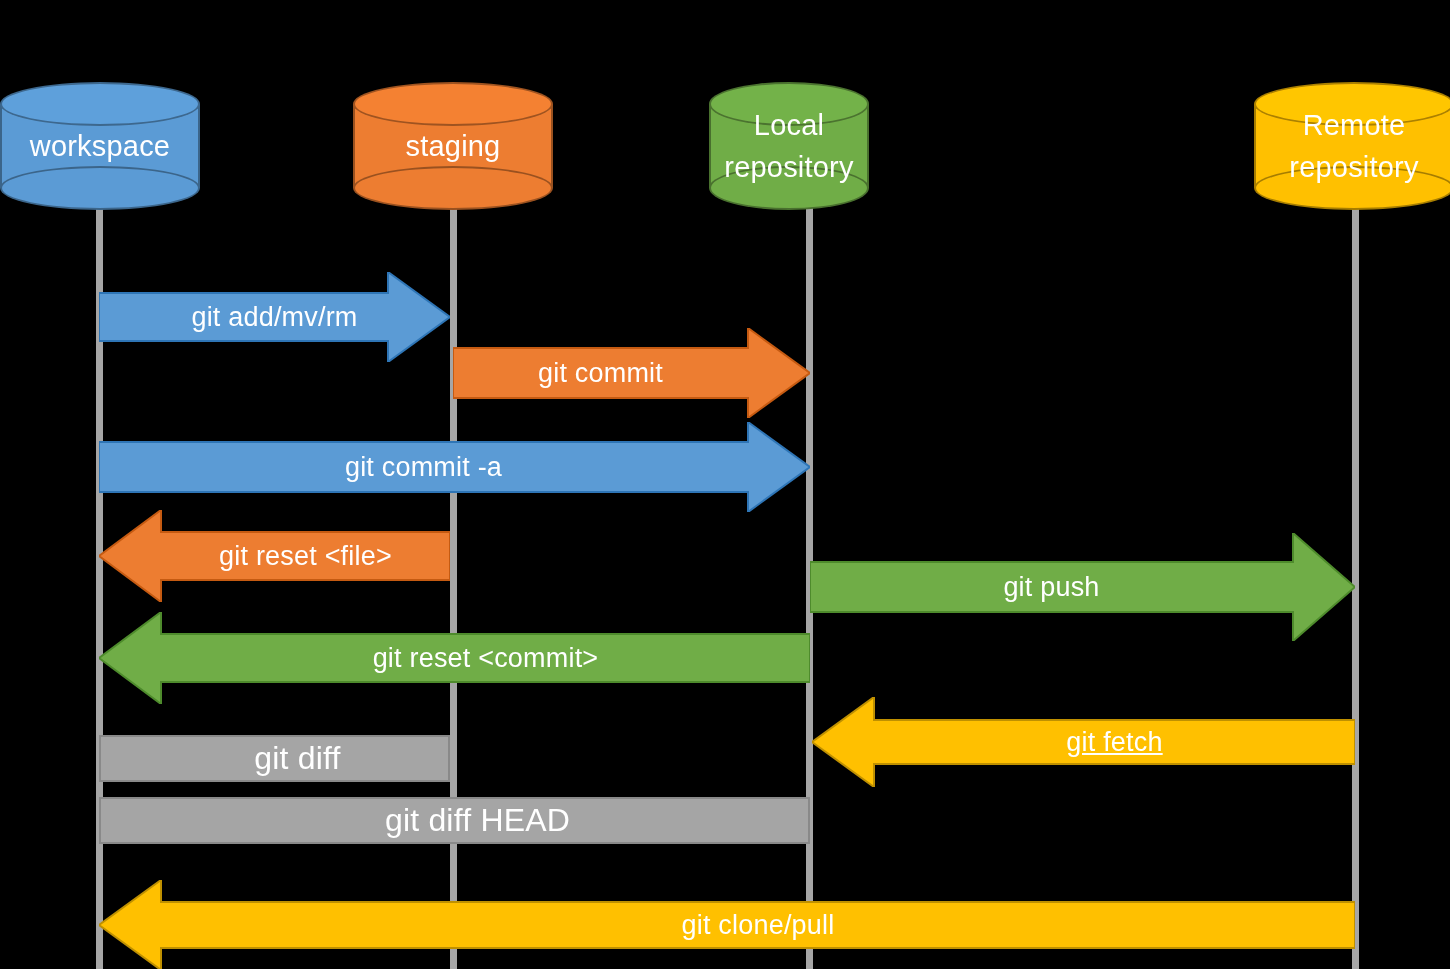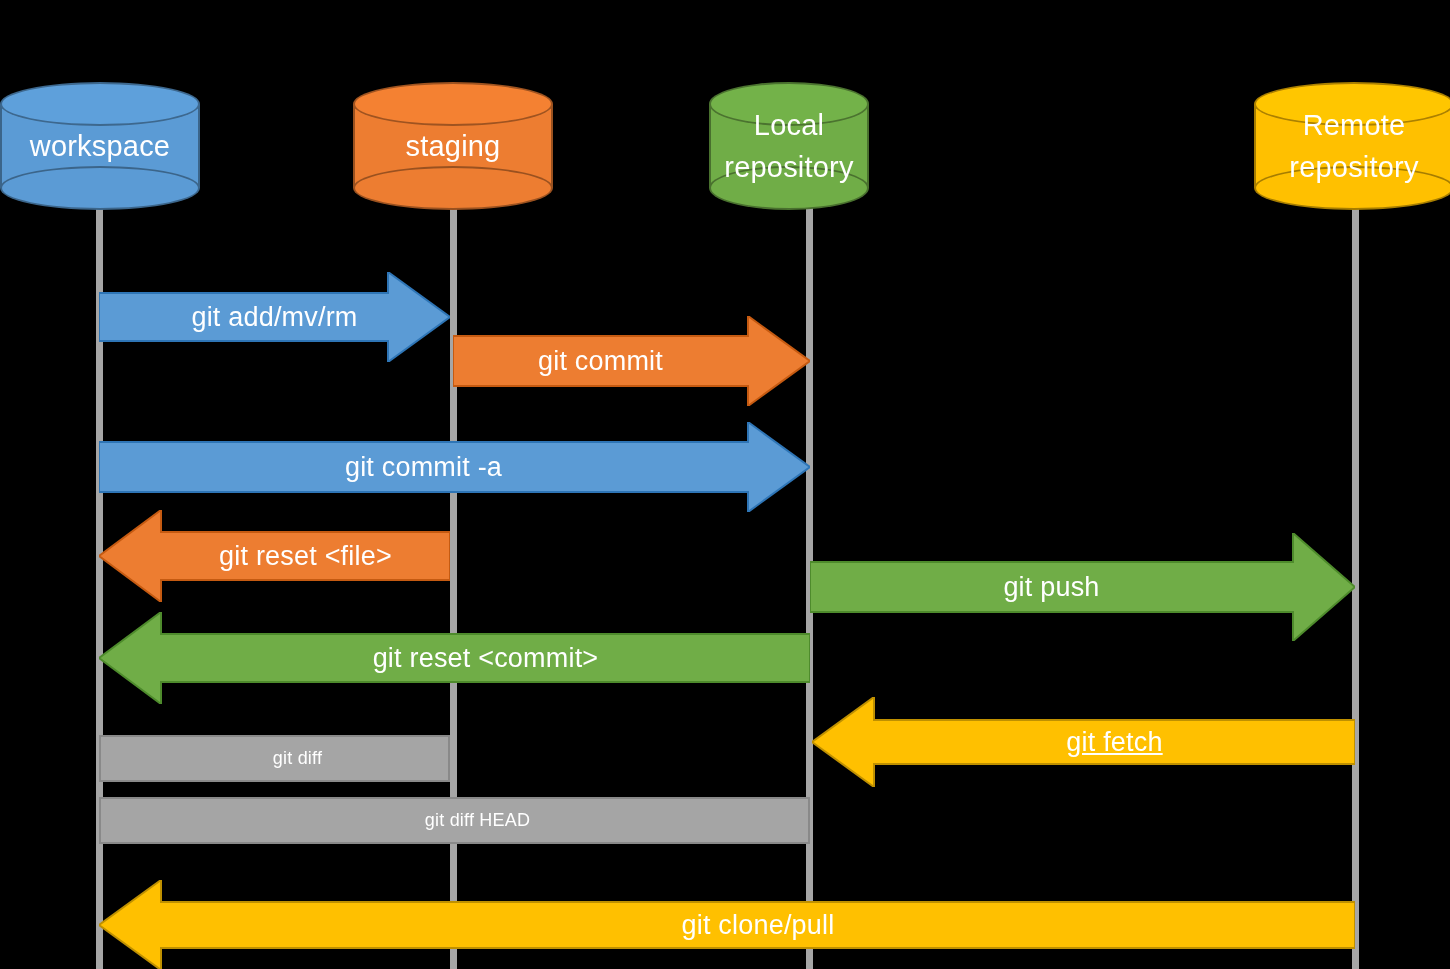--- a/index.html
+++ b/index.html
@@ -92,21 +92,21 @@
     position: absolute;
     box-sizing: border-box;
   }
   .bar-label {
     position: absolute;
     left: 0; right: 0; top: 0; bottom: 0;
     display: flex;
     align-items: center;
     justify-content: center;
     color: #ffffff;
-    font-size: 18px;
+    font-size: 32px;
     letter-spacing: .2px;
     margin-left: 46px;
   }
 </style>
 </head>
 <body>
 
 <div id="canvas">
   <div id="lifelines">
       <div class="lifeline" style="left: 96px; background: rgb(166, 166, 166);"></div>
@@ -142,21 +142,21 @@
 repository</div>
       </div>
     </div>
   <div id="arrows">
       <div class="arrow" style="left: 99px; top: 272px; width: 351px; height: 90px;">
         <svg width="351" height="90" viewBox="0 0 351 90">
           <polygon points="0,21 289,21 289,0 351,45 289,90 289,69 0,69" fill="#5B9BD5" stroke="#2E75B6" stroke-width="2" stroke-linejoin="miter"></polygon>
         </svg>
         <div class="arrow-label" style="">git add/mv/rm</div>
       </div>
-      <div class="arrow" style="left: 453px; top: 316px; width: 357px; height: 90px;">
+      <div class="arrow" style="left: 453px; top: 328px; width: 357px; height: 90px;">
         <svg width="357" height="90" viewBox="0 0 357 90">
           <polygon points="0,20 295,20 295,0 357,45 295,90 295,70 0,70" fill="#ED7D31" stroke="#C55A11" stroke-width="2" stroke-linejoin="miter"></polygon>
         </svg>
         <div class="arrow-label" style="padding-right: 62px;">git commit</div>
       </div>
       <div class="arrow" style="left: 99px; top: 422px; width: 711px; height: 90px;">
         <svg width="711" height="90" viewBox="0 0 711 90">
           <polygon points="0,20 649,20 649,0 711,45 649,90 649,70 0,70" fill="#5B9BD5" stroke="#2E75B6" stroke-width="2" stroke-linejoin="miter"></polygon>
         </svg>
         <div class="arrow-label" style="padding-right: 62px;">git commit -a</div>

